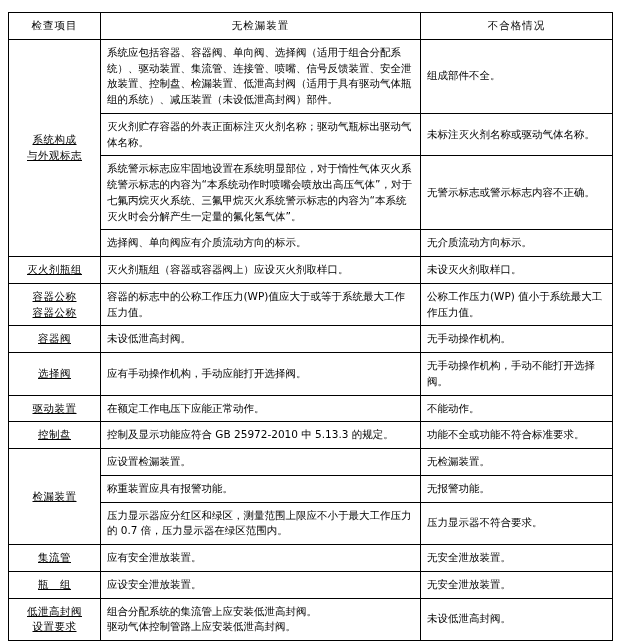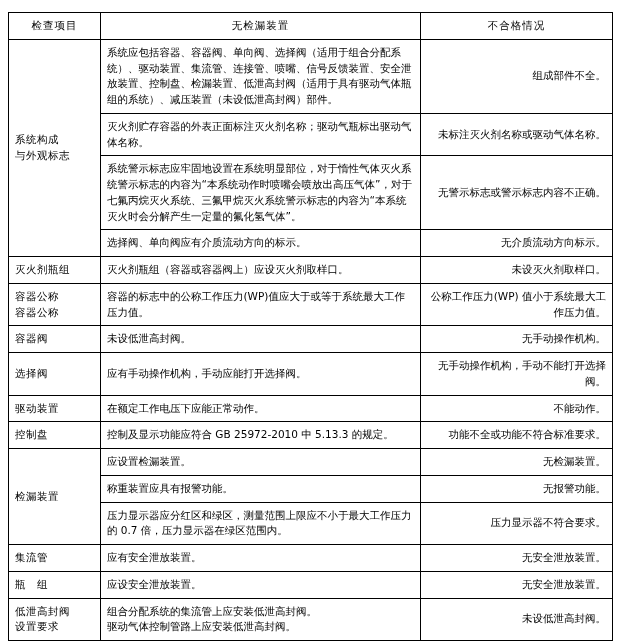--- a/index.html
+++ b/index.html
@@ -37,28 +37,29 @@
   }
   th.head {
     text-align: center;
     font-weight: normal;
     font-size: 11px;
     letter-spacing: 1px;
     padding-top: 7px;
     padding-bottom: 7px;
   }
   td.item {
-    text-align: left;
+    text-align: center;
     letter-spacing: 0.5px;
+    text-decoration: underline;
   }
   td.req {
     text-align: left;
   }
   td.fail {
-    text-align: right;
+    text-align: left;
   }
 </style>
 </head>
 <body>
 
 <div class="sheet">
   <table class="spec">
     <colgroup>
       <col class="c1">
         <col class="c2">

